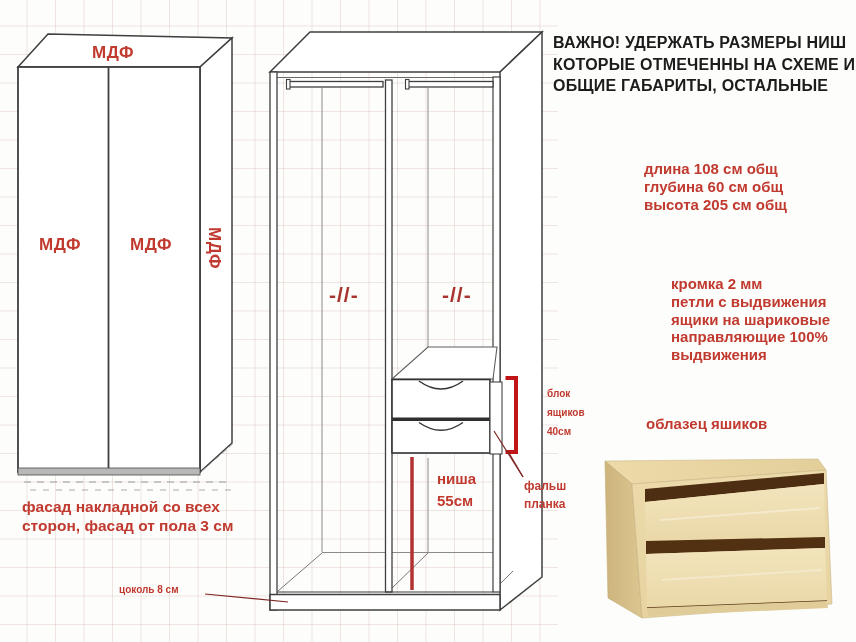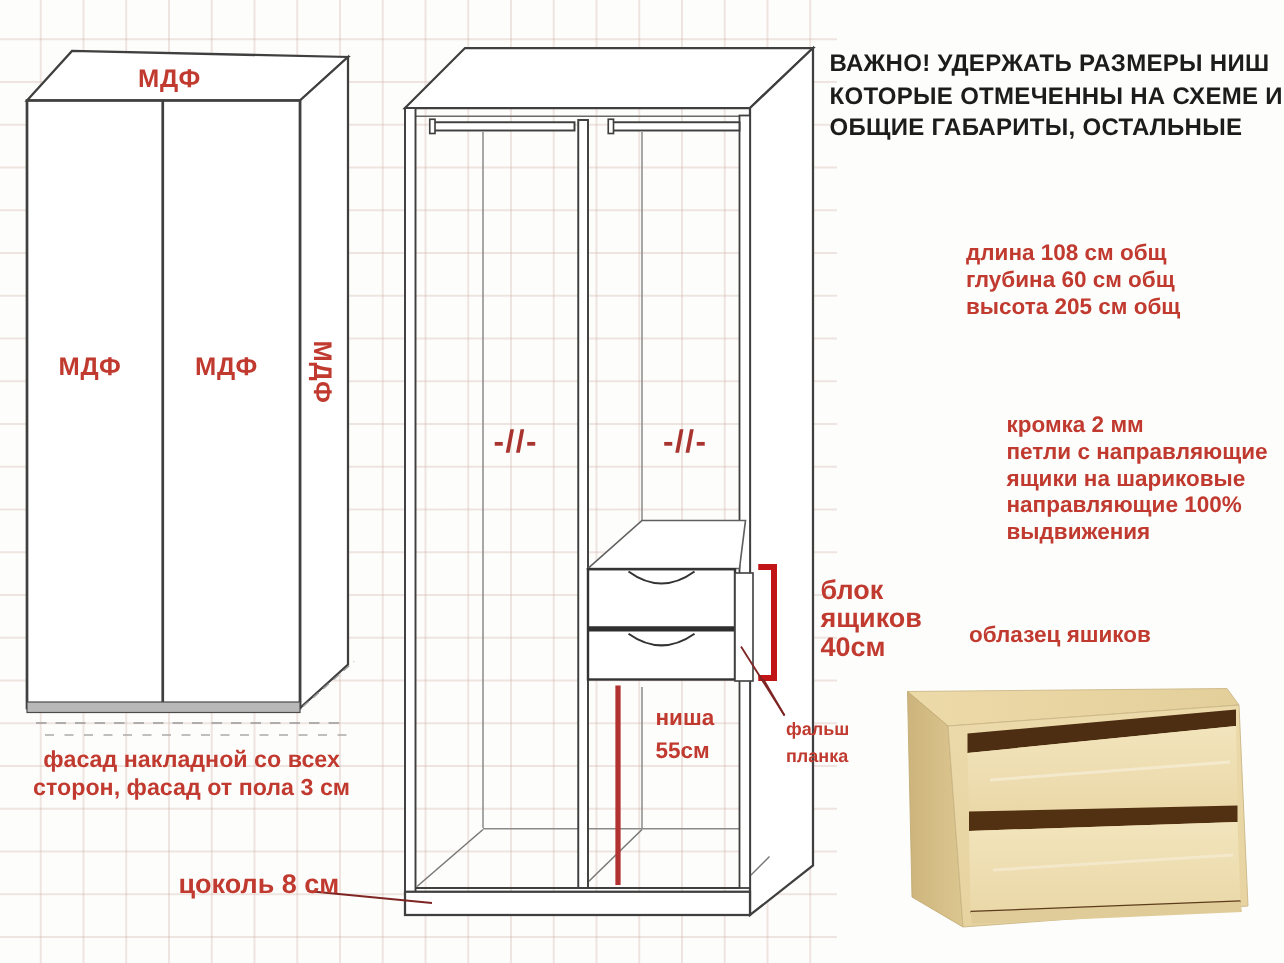--- a/index.html
+++ b/index.html
@@ -12,24 +12,24 @@
     background-size:28.5px 28.5px;background-position:-2px -3px;}
   svg.linework{position:absolute;left:0;top:0;}
   .t{position:absolute;font-weight:bold;white-space:nowrap;}
   .red{color:#c13a30;}
   .darkred{color:#a8332f;}
   .note{color:#1c1c1c;font-size:16px;line-height:21.5px;letter-spacing:0.2px;}
   .spec{font-size:15px;line-height:17.8px;}
   .mdf{font-size:17px;letter-spacing:0.5px;}
   .mdf-rot{transform:rotate(90deg);transform-origin:left top;}
   .brk{font-size:21px;letter-spacing:1px;}
-  .ann{font-size:18px;line-height:19px;}
+  .ann{font-size:10px;line-height:19px;}
   .niche{font-size:15px;line-height:22px;}
   .fp{font-size:12px;line-height:18px;}
-  .caption{font-size:15.5px;line-height:19px;text-align:center;}
+  .caption{font-size:15.5px;line-height:19px;}
 </style>
 </head>
 <body>
 
 <div class="canvas">
 
   <div class="grid-layer"></div>
 
   <svg class="linework" width="856" height="642" viewBox="0 0 856 642">
     <defs>
@@ -124,21 +124,21 @@
   </div>
 
   <div class="t red spec" style="left:644px;top:160px;">
     <div>длина 108 см общ</div>
     <div>глубина 60 см общ</div>
     <div>высота 205 см общ</div>
   </div>
 
   <div class="t red spec" style="left:671px;top:234px;margin-top:41px;">
     <div>кромка 2 мм</div>
-    <div>петли с направляющие</div>
+    <div>петли с выдвижения</div>
     <div>ящики на шариковые</div>
     <div>направляющие 100%</div>
     <div>выдвижения</div>
   </div>
 
 
   <div class="t red spec" style="left:646px;top:415px;">облазец яшиков</div>
 
   <div class="t red mdf" style="left:92px;top:43px;width:40px;text-align:center;">МДФ</div>
   <div class="t red mdf" style="left:39px;top:235px;">МДФ</div>

